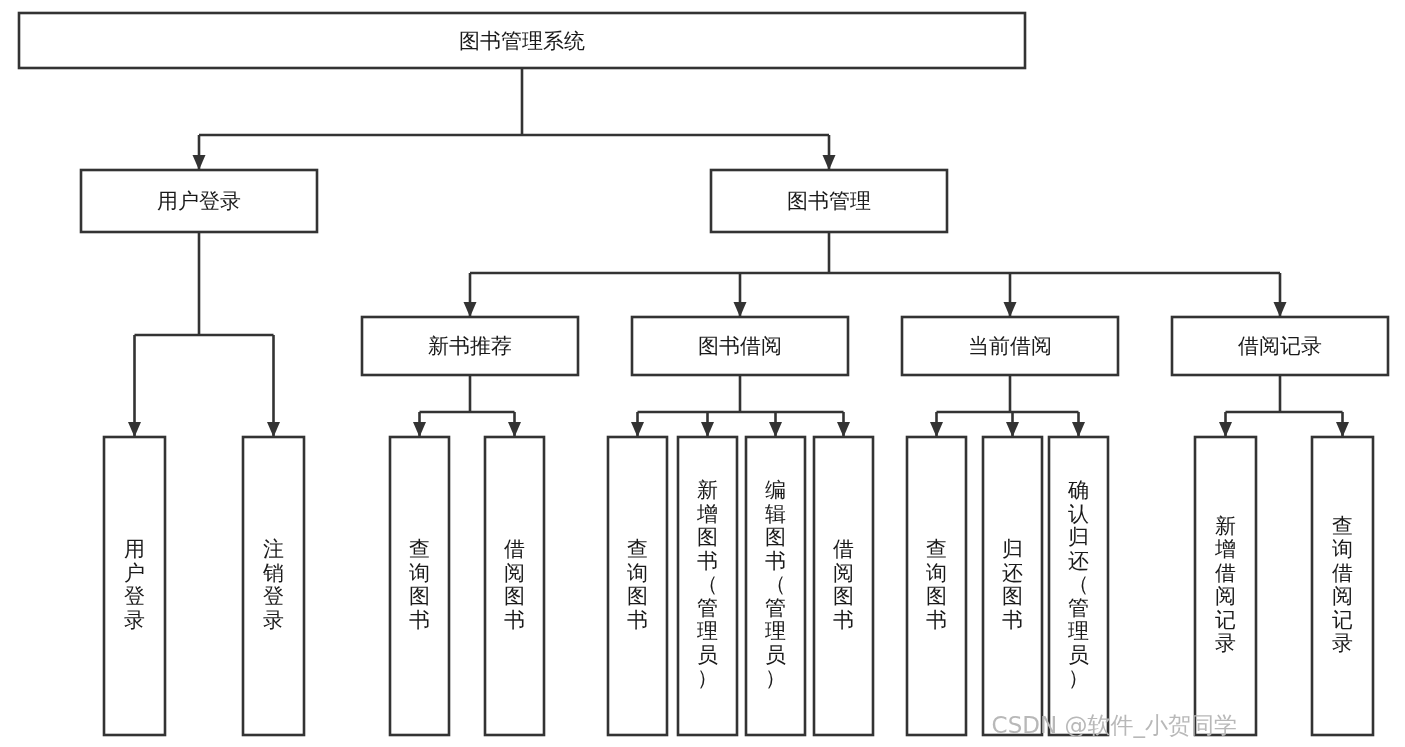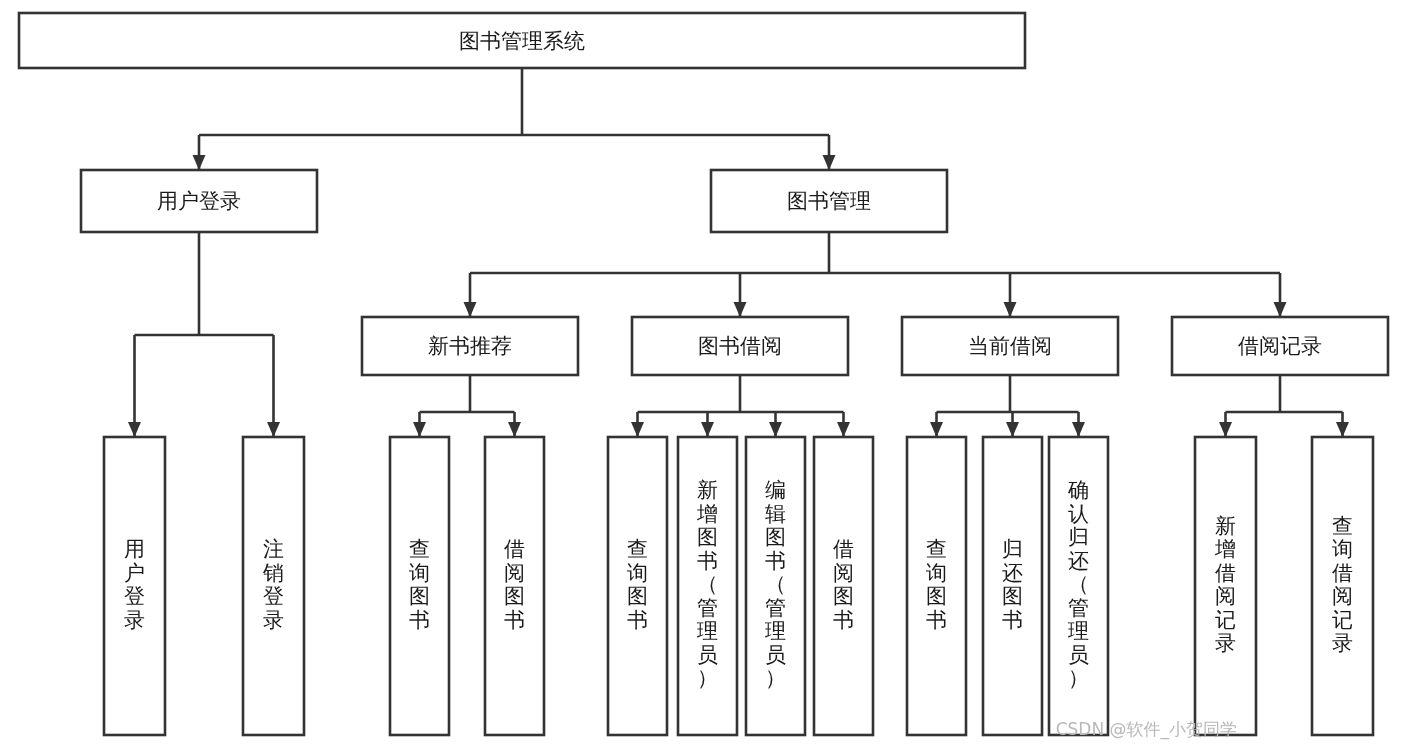--- a/index.html
+++ b/index.html
@@ -46,21 +46,21 @@
     font-size: 21px;
     fill: #1a1a1a;
     text-anchor: middle;
     dominant-baseline: middle;
   }
   .watermark {
     position: absolute;
     right: 8px;
     bottom: 6px;
     font-family: "DejaVu Sans", "Liberation Sans", sans-serif;
-    font-size: 17px;
+    font-size: 23px;
     color: #b8b8b8;
     white-space: nowrap;
     pointer-events: none;
   }
 </style>
 </head>
 <body>
 
 <div id="diagram-root">
   <svg id="tree-svg" viewBox="0 0 1405 747">

